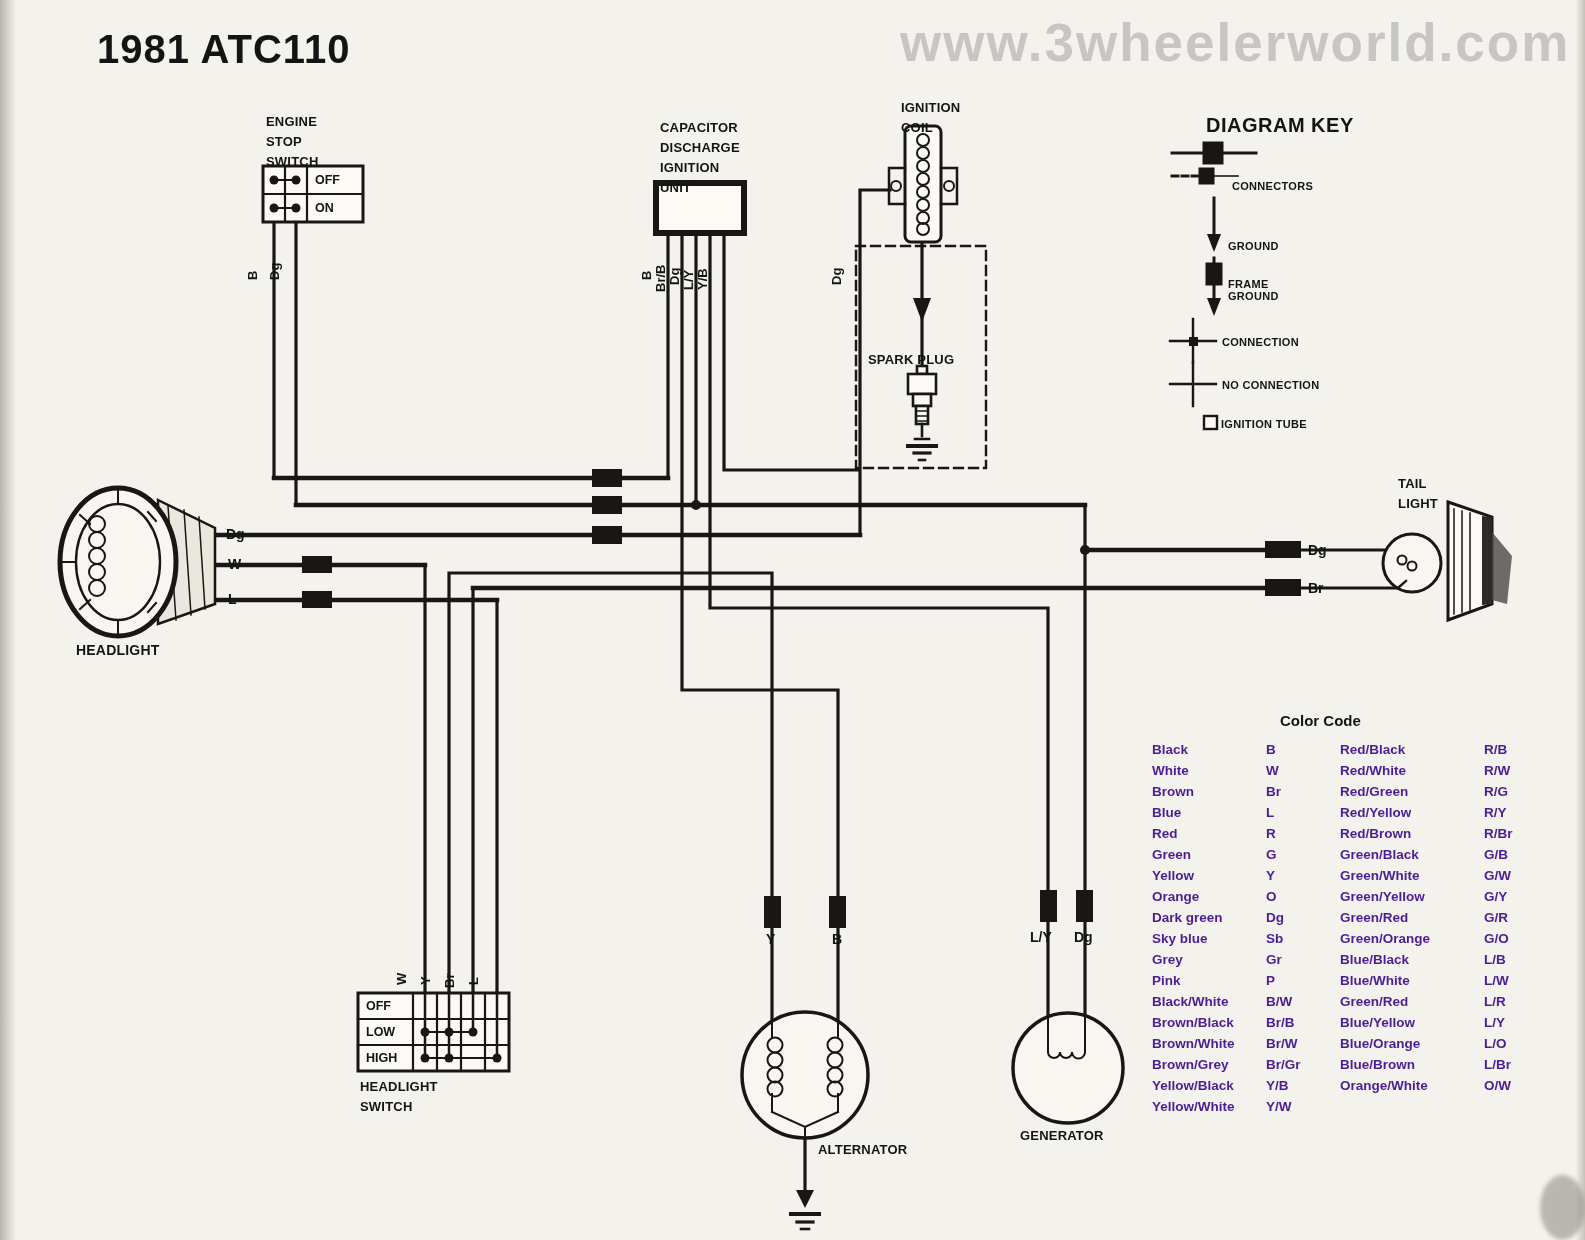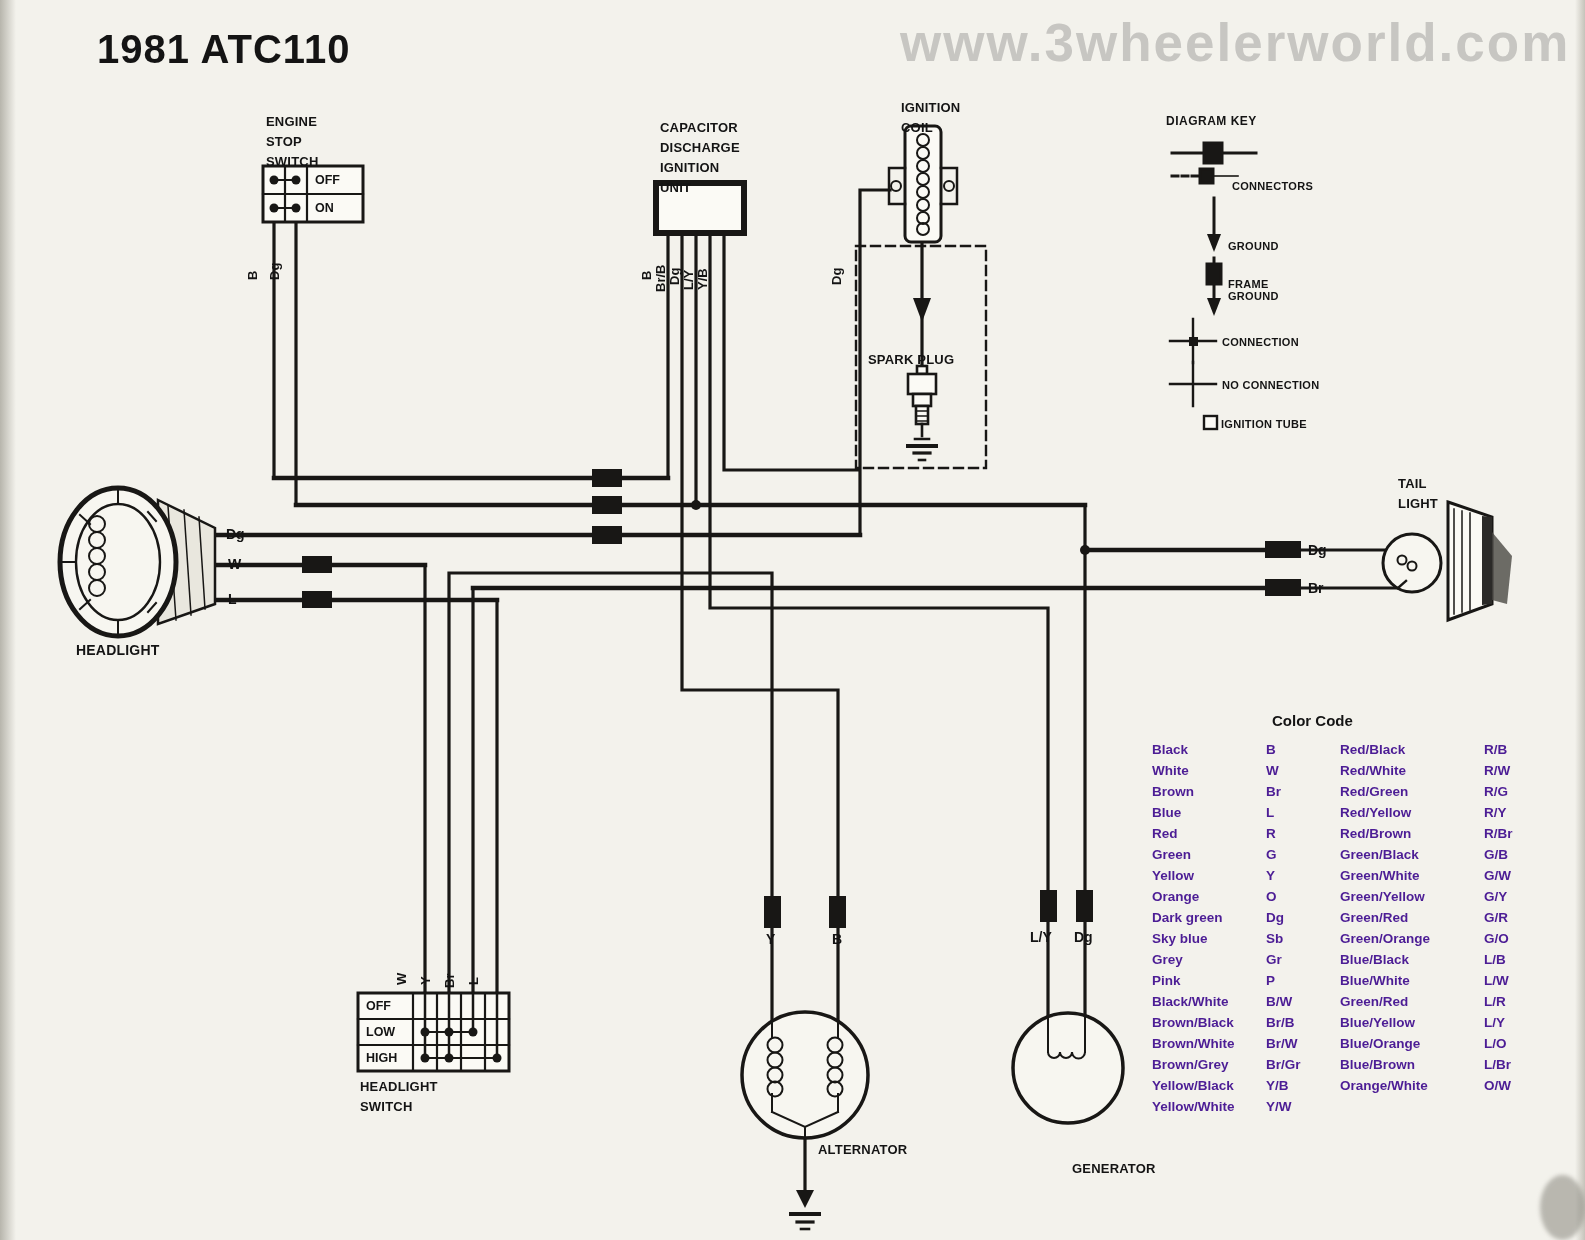--- a/index.html
+++ b/index.html
@@ -7,22 +7,22 @@
           font-family:"Liberation Sans",sans-serif;color:#161616;}
   svg.wires{position:absolute;left:0;top:0;}
   .lbl{position:absolute;font-family:"Liberation Sans",sans-serif;font-weight:bold;color:#141414;}
   .title{font-size:40px;letter-spacing:1px;}
   .watermark{font-size:53px;color:#c7c6c2;letter-spacing:2px;text-align:right;width:590px;}
   .clbl{font-size:13px;line-height:20px;white-space:pre-line;letter-spacing:.2px;}
   .big{font-size:14px;}
   .wl{font-size:14px;}
   .vl{font-size:13px;height:14px;line-height:14px;transform-origin:0 100%;transform:rotate(-90deg);white-space:nowrap;}
   .klbl{font-size:11px;line-height:12px;white-space:pre-line;letter-spacing:.3px;}
-  .keytitle{font-size:12px;letter-spacing:.5px;}
-  .cctitle{font-size:15px;}
+  .keytitle{font-size:20px;letter-spacing:.5px;margin-left:40px;}
+  .cctitle{font-size:15px;margin-left:8px;}
   .cclist{position:absolute;}
   .ccrow{display:flex;height:21px;align-items:flex-start;font:bold 13.5px "Liberation Sans",sans-serif;color:#4c1d95;}
   .ccl .ccname{width:114px;}
   .ccr .ccname{width:144px;}
   .cell{font-size:12.5px;}
   .edgeL{position:absolute;left:0;top:0;width:16px;height:1240px;
          background:linear-gradient(to right,#b7b5ac,rgba(243,242,236,0));}
   .edgeR{position:absolute;right:0;top:0;width:10px;height:1240px;
          background:linear-gradient(to left,#c5c3ba,rgba(243,242,236,0));}
   .smudge{position:absolute;left:1540px;top:1175px;width:45px;height:65px;border-radius:50%;
@@ -263,21 +263,21 @@
   <div class="lbl cell" style="left:366px;top:1051px;">HIGH</div>
   <div class="lbl vl" style="left:409px;top:971px;">W</div>
   <div class="lbl vl" style="left:433px;top:971px;">Y</div>
   <div class="lbl vl" style="left:457px;top:974px;">Br</div>
   <div class="lbl vl" style="left:481px;top:971px;">L</div>
 
   <div class="lbl clbl" style="left:818px;top:1140px;">ALTERNATOR</div>
   <div class="lbl wl" style="left:766px;top:931px;">Y</div>
   <div class="lbl wl" style="left:832px;top:931px;">B</div>
 
-  <div class="lbl clbl" style="left:1072px;top:1126px;margin-top:33px;">GENERATOR</div>
+  <div class="lbl clbl" style="left:1020px;top:1126px;">GENERATOR</div>
   <div class="lbl wl" style="left:1030px;top:929px;">L/Y</div>
   <div class="lbl wl" style="left:1074px;top:929px;">Dg</div>
 
   <div class="lbl cctitle" style="left:1272px;top:712px;">Color Code</div>
   <div class="cclist ccl" style="left:1152px;top:742px;">
 
   <div class="ccrow">
       <span class="ccname">Black</span>
       <span class="cccode">B</span>
     </div>

